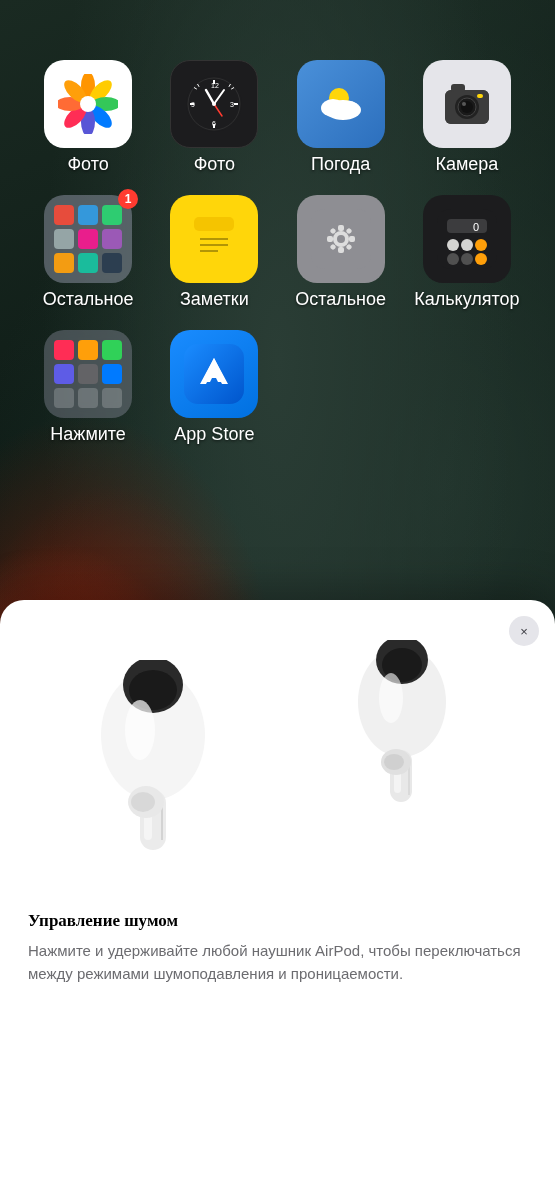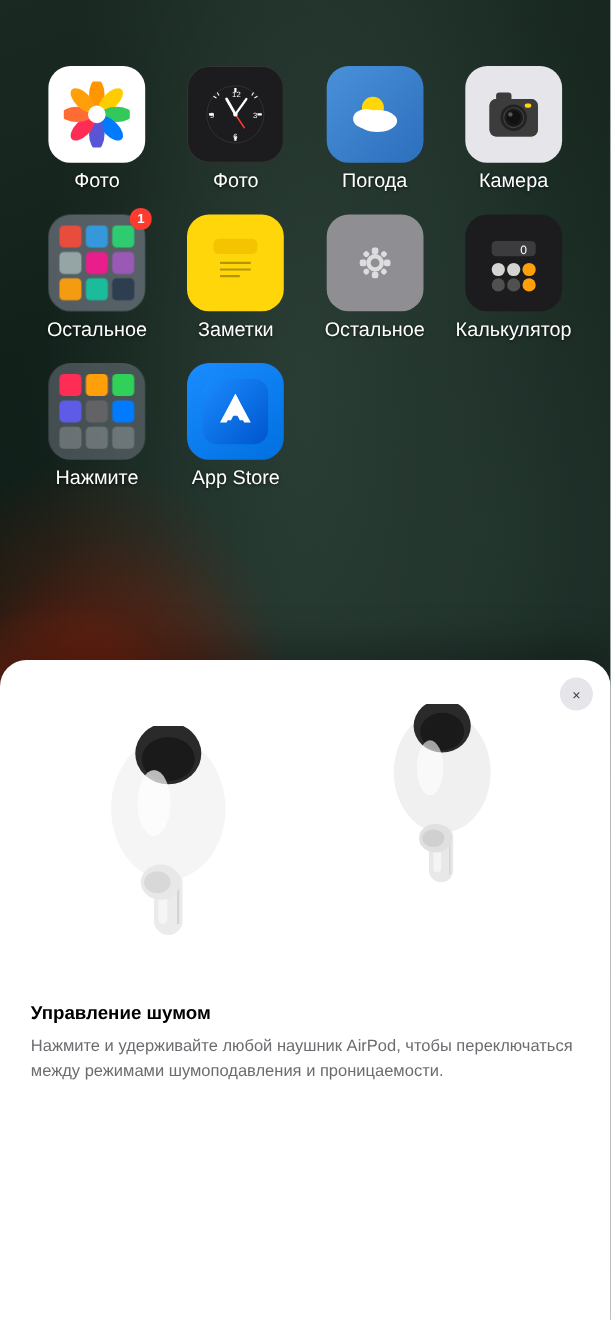--- a/index.html
+++ b/index.html
@@ -207,20 +207,21 @@
       right: 70px;
       top: 10px;
     }
 
     .sheet-title {
       font-size: 17px;
       font-weight: 700;
       color: #000;
       margin-bottom: 8px;
       line-height: 1.3;
+      font-family: Liberation Serif, serif;
     }
 
     .sheet-description {
       font-size: 15px;
       color: #6c6c70;
       line-height: 1.5;
     }
 
     
     .folder-grid {

